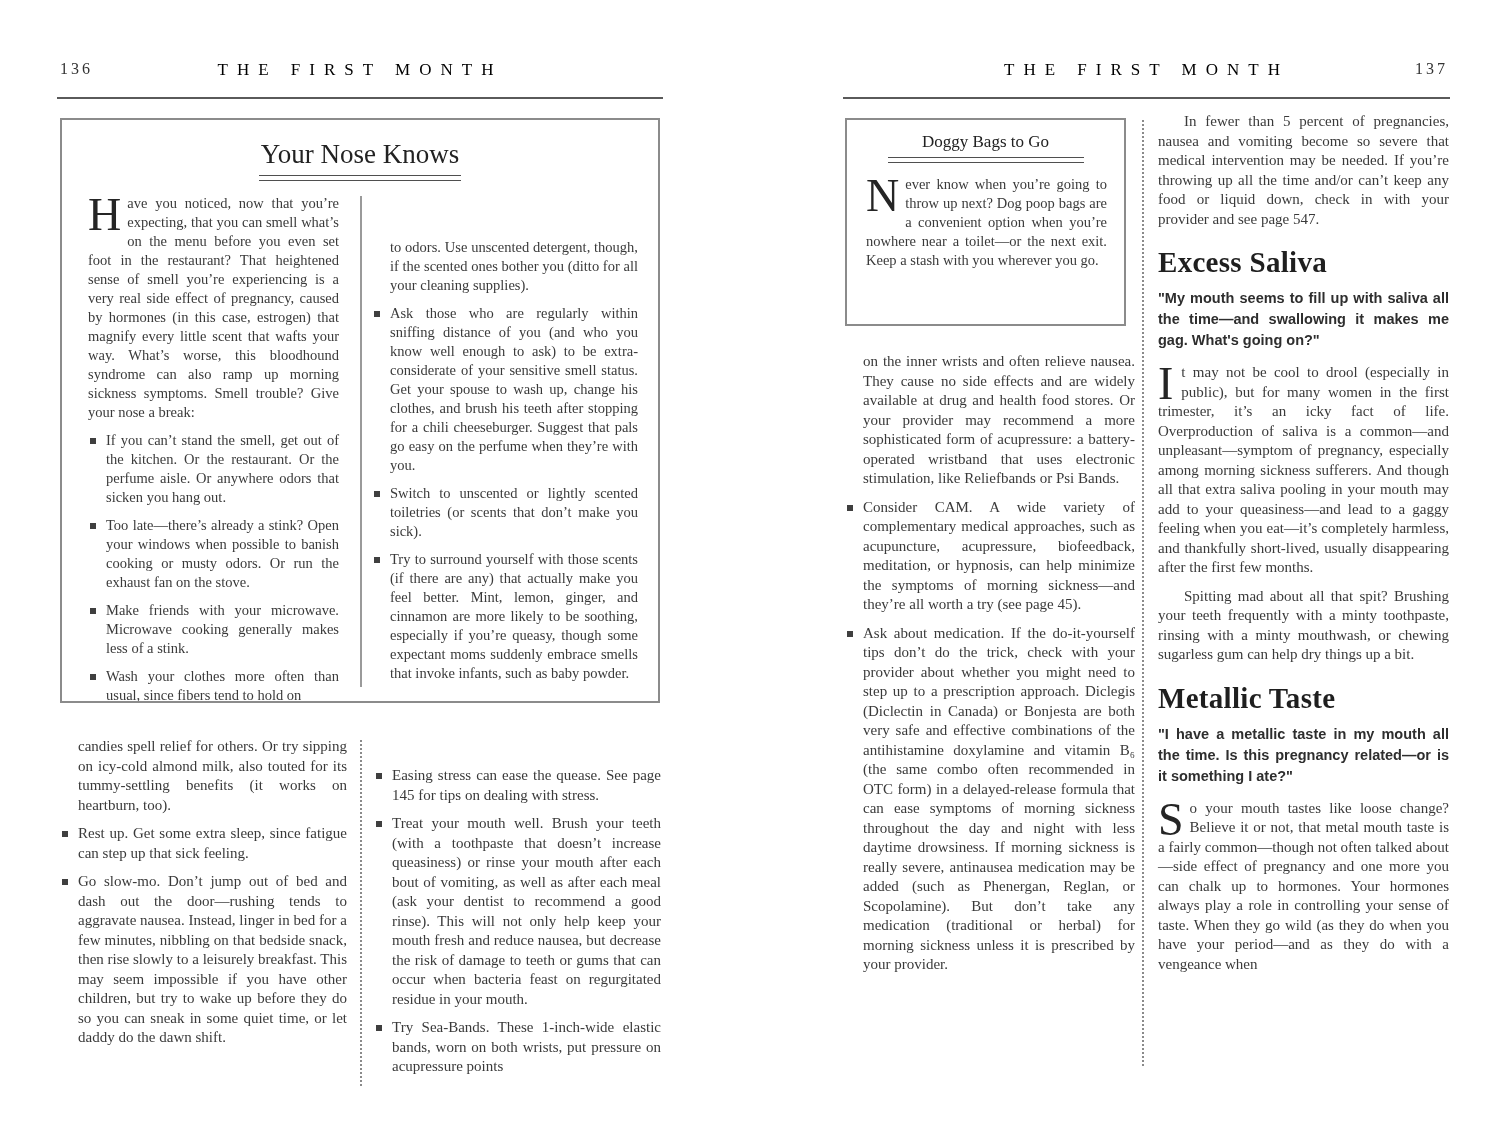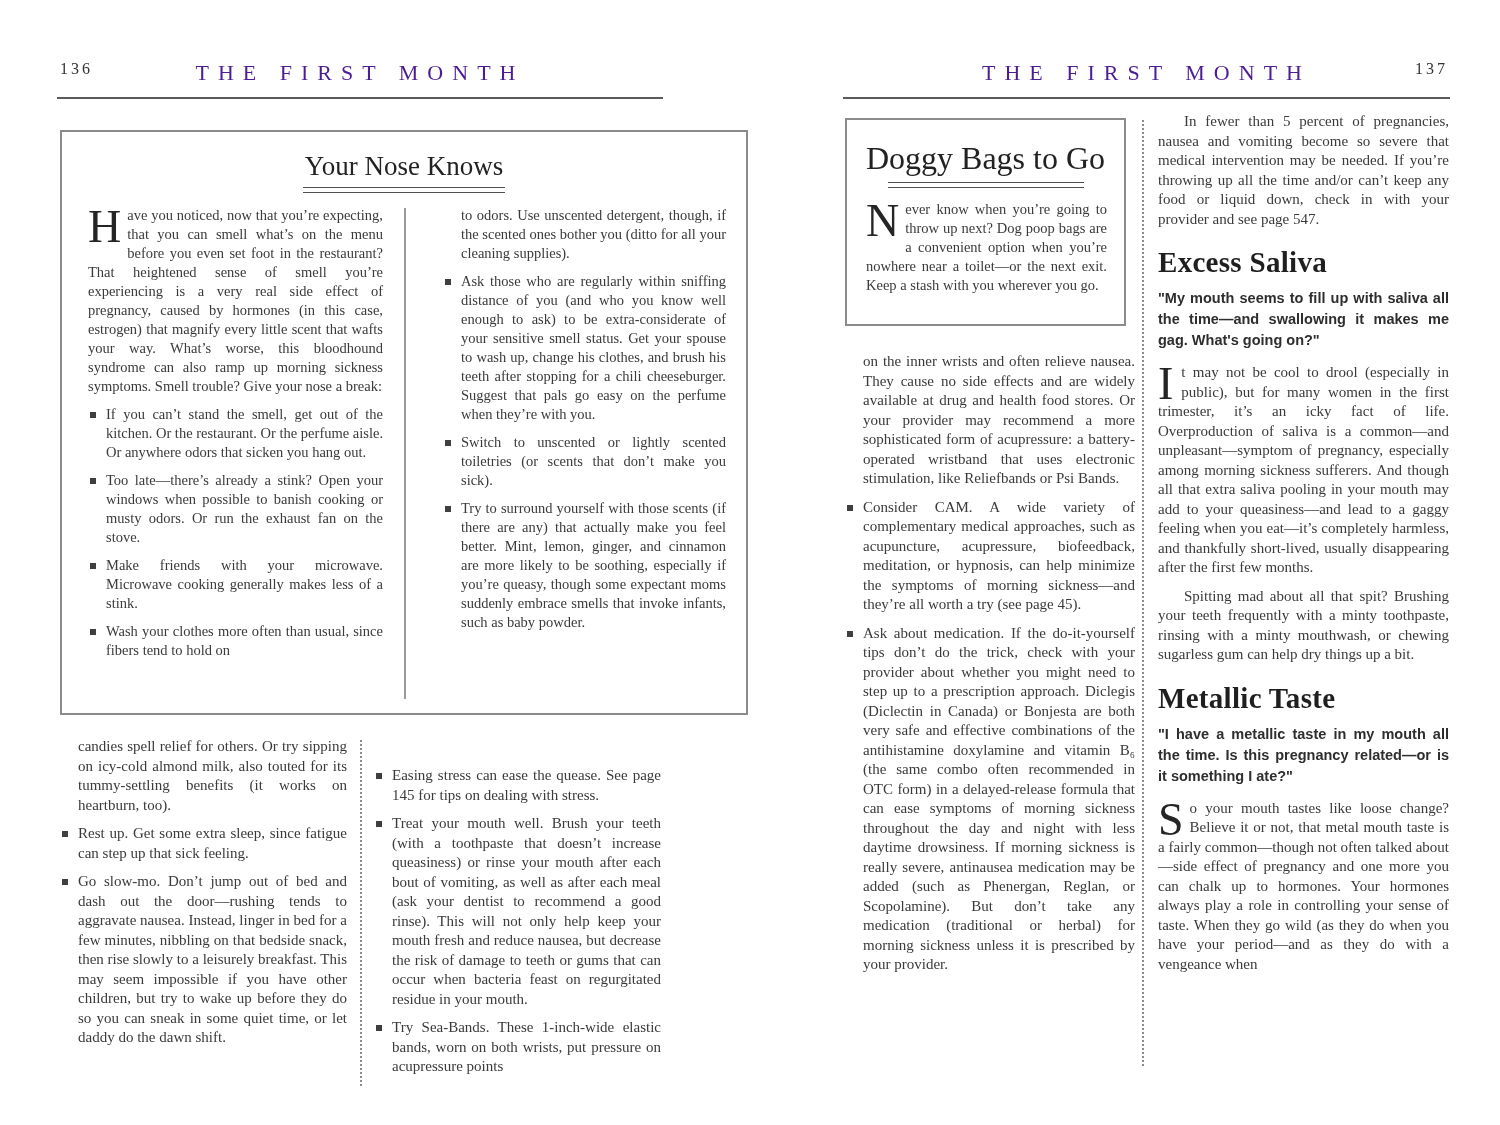--- a/index.html
+++ b/index.html
@@ -3,43 +3,43 @@
 <meta charset="utf-8">
 <style>
   html,body { margin:0; padding:0; background:#ffffff; }
   .spread {
     position:relative; width:1500px; height:1125px; background:#ffffff;
     font-family:"Liberation Serif","DejaVu Serif",serif; color:#3a3a3a;
     overflow:hidden;
   }
   
   .folio { position:absolute; top:60px; font-size:16px; letter-spacing:3px; color:#333;text-align:center; }
-  .running-head { position:absolute; top:60px; font-size:22px; letter-spacing:9px; color:#4c1d95; text-align:center; }
+  .running-head { position:absolute; top:60px; font-size:17px; letter-spacing:9px; color:#000000; text-align:center; }
   .rh-left { left:60px; width:600px; }
   .rh-right { left:845px; width:603px; }
   .folio-left { left:60px; }
   .folio-right { left:845px; width:603px; text-align:right; }
   .head-rule { position:absolute; top:97px; height:2px; background:#5a5a5a; }
   .rule-left { left:57px; width:606px; }
   .rule-right { left:843px; width:607px; }
 
   
   .feature-box { position:absolute; border:2px solid #8b8b8b; box-sizing:border-box; background:#fff; }
-  .box-nose { left:60px; top:130px; width:688px; height:585px; overflow:hidden; }
+  .box-nose { left:60px; top:118px; width:600px; height:585px; overflow:hidden; }
   .box-doggy { left:845px; top:118px; width:281px; height:208px; overflow:hidden; }
   .box-title { margin-top:19px; text-align:center; font-size:27px; color:#222; }
-  .box-doggy .box-title { font-size:32px; margin-top:20px; }
+  .box-doggy .box-title { font-size:17px; margin-top:12px; }
   .box-title-rule { height:4px; border-top:1px solid #4f4f4f; border-bottom:1px solid #4f4f4f; margin:5px auto 0 auto; }
   .rule-nose { width:202px; }
   .rule-doggy { width:196px; }
   .box-divider { position:absolute; left:50%; top:76px; bottom:14px; width:2px; background:#9a9a9a; }
   .box-cols { display:flex; padding:13px 20px 0 26px; }
   .box-col { width:50%; box-sizing:border-box; }
   .box-col1 { padding-right:24px; }
-  .box-col2 { padding-left:36px; }
+  .box-col2 { padding-left:9px;margin-top:44px; }
 
   
   .para, .bullet { font-size:14.5px; line-height:19px; text-align:justify; margin:0 0 9px 0; }
   .big { font-size:15px; line-height:19.5px; }
   .bullet { position:relative; padding-left:18px; }
   .bullet::before { content:""; position:absolute; left:2px; top:7px; width:6px; height:6px; background:#3f3f3f; }
   .cont { padding-left:18px; }
   .indent { text-indent:26px; }
   .dropcap { float:left; font-size:46px; line-height:37px; padding:2px 6px 0 0; color:#252525; }
   .dropcap-narrow { padding-right:8px; }

